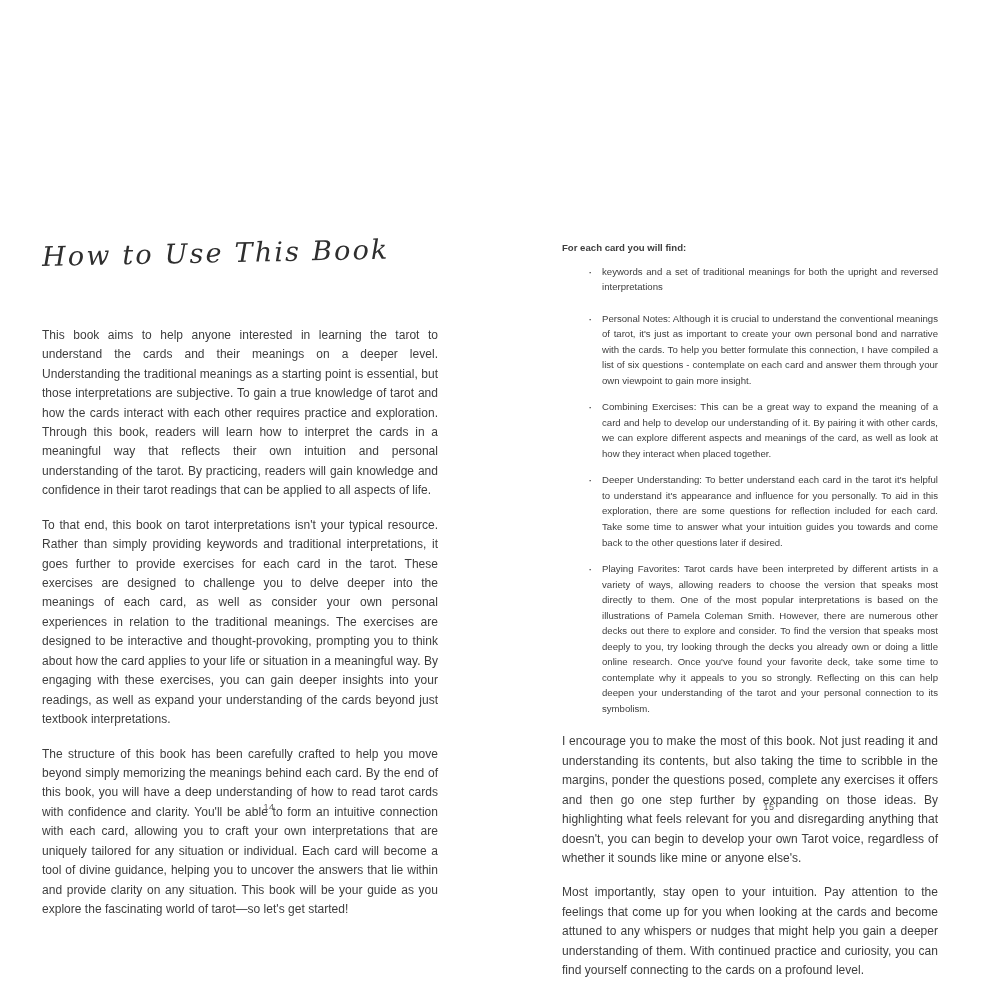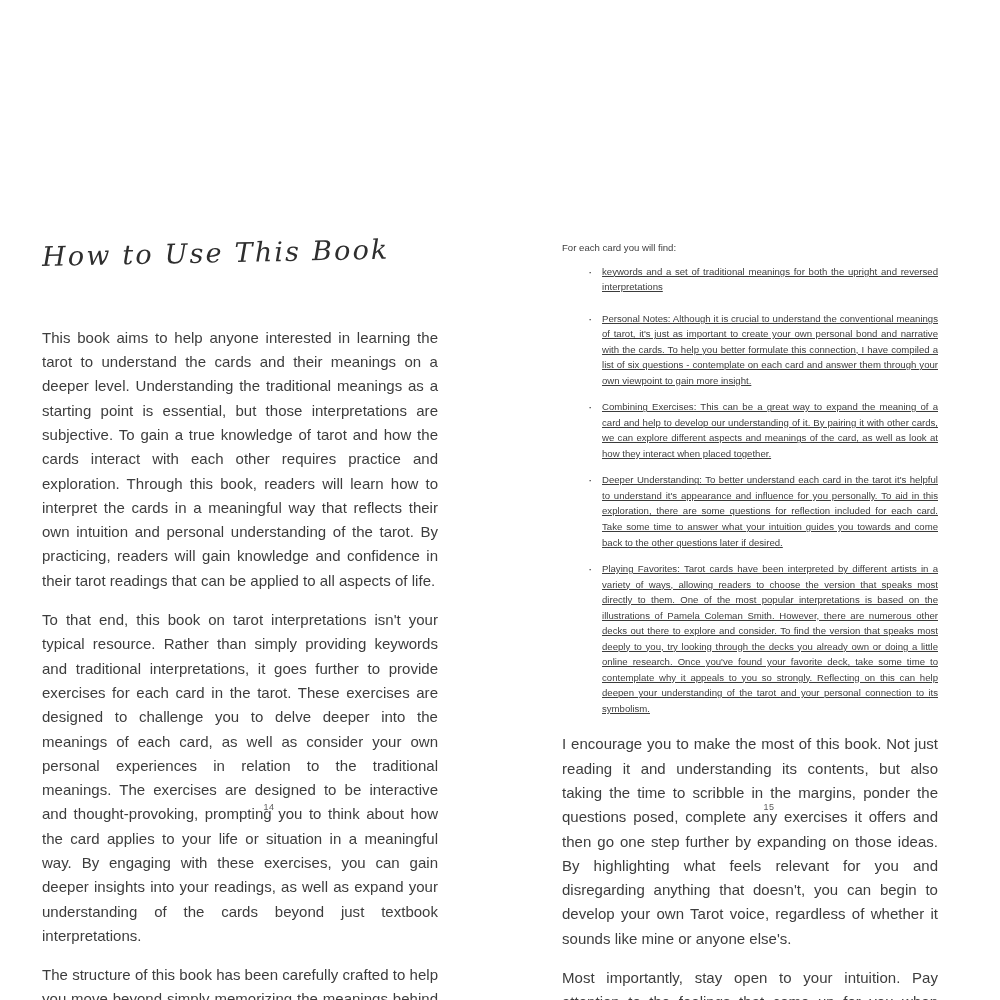--- a/index.html
+++ b/index.html
@@ -42,38 +42,38 @@
     font-size: 27px;
     letter-spacing: 2.2px;
     color: #2e2e2e;
     margin: 0 0 52px 0;
     line-height: 1.25;
     white-space: nowrap;
     transform: rotate(-1.2deg);
     transform-origin: left center;
   }
   p.body-text {
-    font-size: 15px;
+    font-size: 12px;
     line-height: 1.62;
     text-align: justify;
     margin: 0 0 15px 0;
     color: #3d3d3d;
     letter-spacing: 0.02px;
   }
   .intro-line {
     font-size: 9.6px;
     line-height: 1.62;
     margin: 0 0 8px 0;
     color: #3d3d3d;
+    font-weight: bold;
   }
   ul.bullets {
     list-style: none;
     margin: 0 0 16px 0;
     padding: 0 0 0 26px;
-    text-decoration: underline;
   }
   ul.bullets > li {
     position: relative;
     font-size: 9.6px;
     line-height: 1.62;
     text-align: justify;
     margin: 0 0 4px 0;
     color: #3d3d3d;
     padding-left: 14px;
   }

